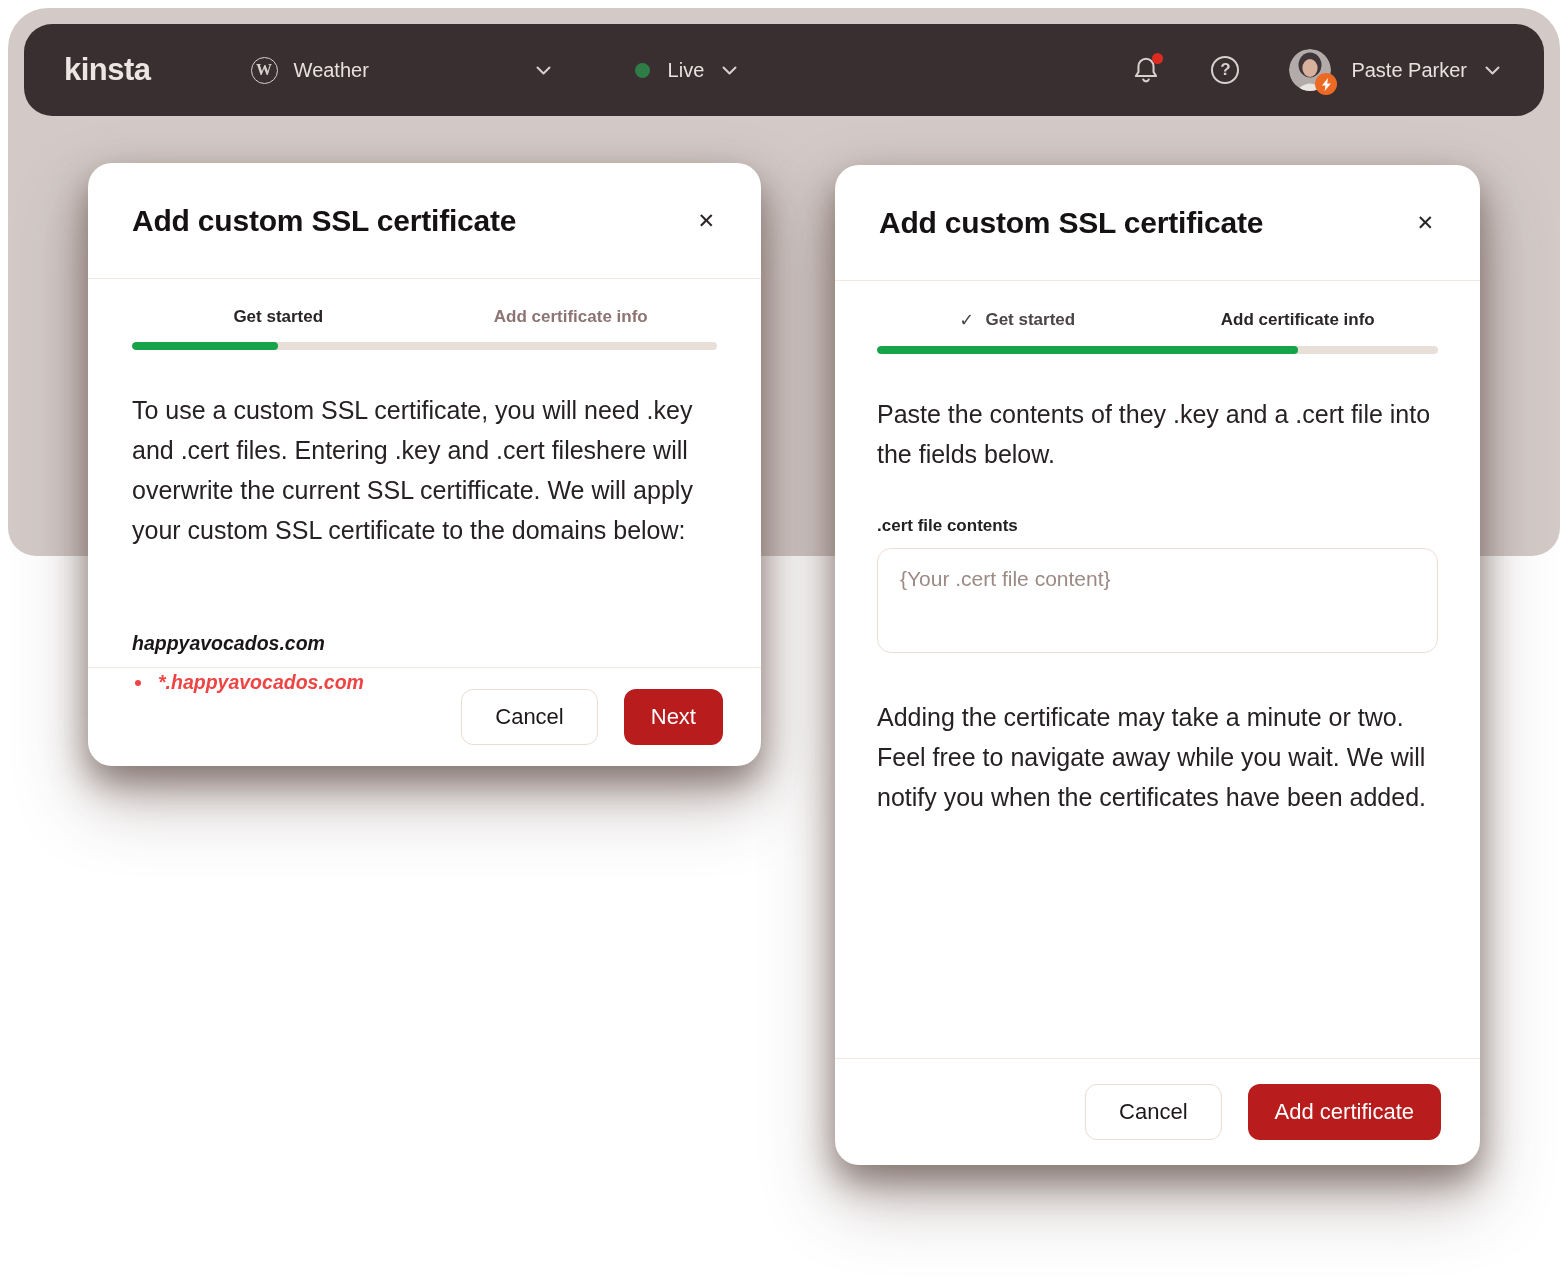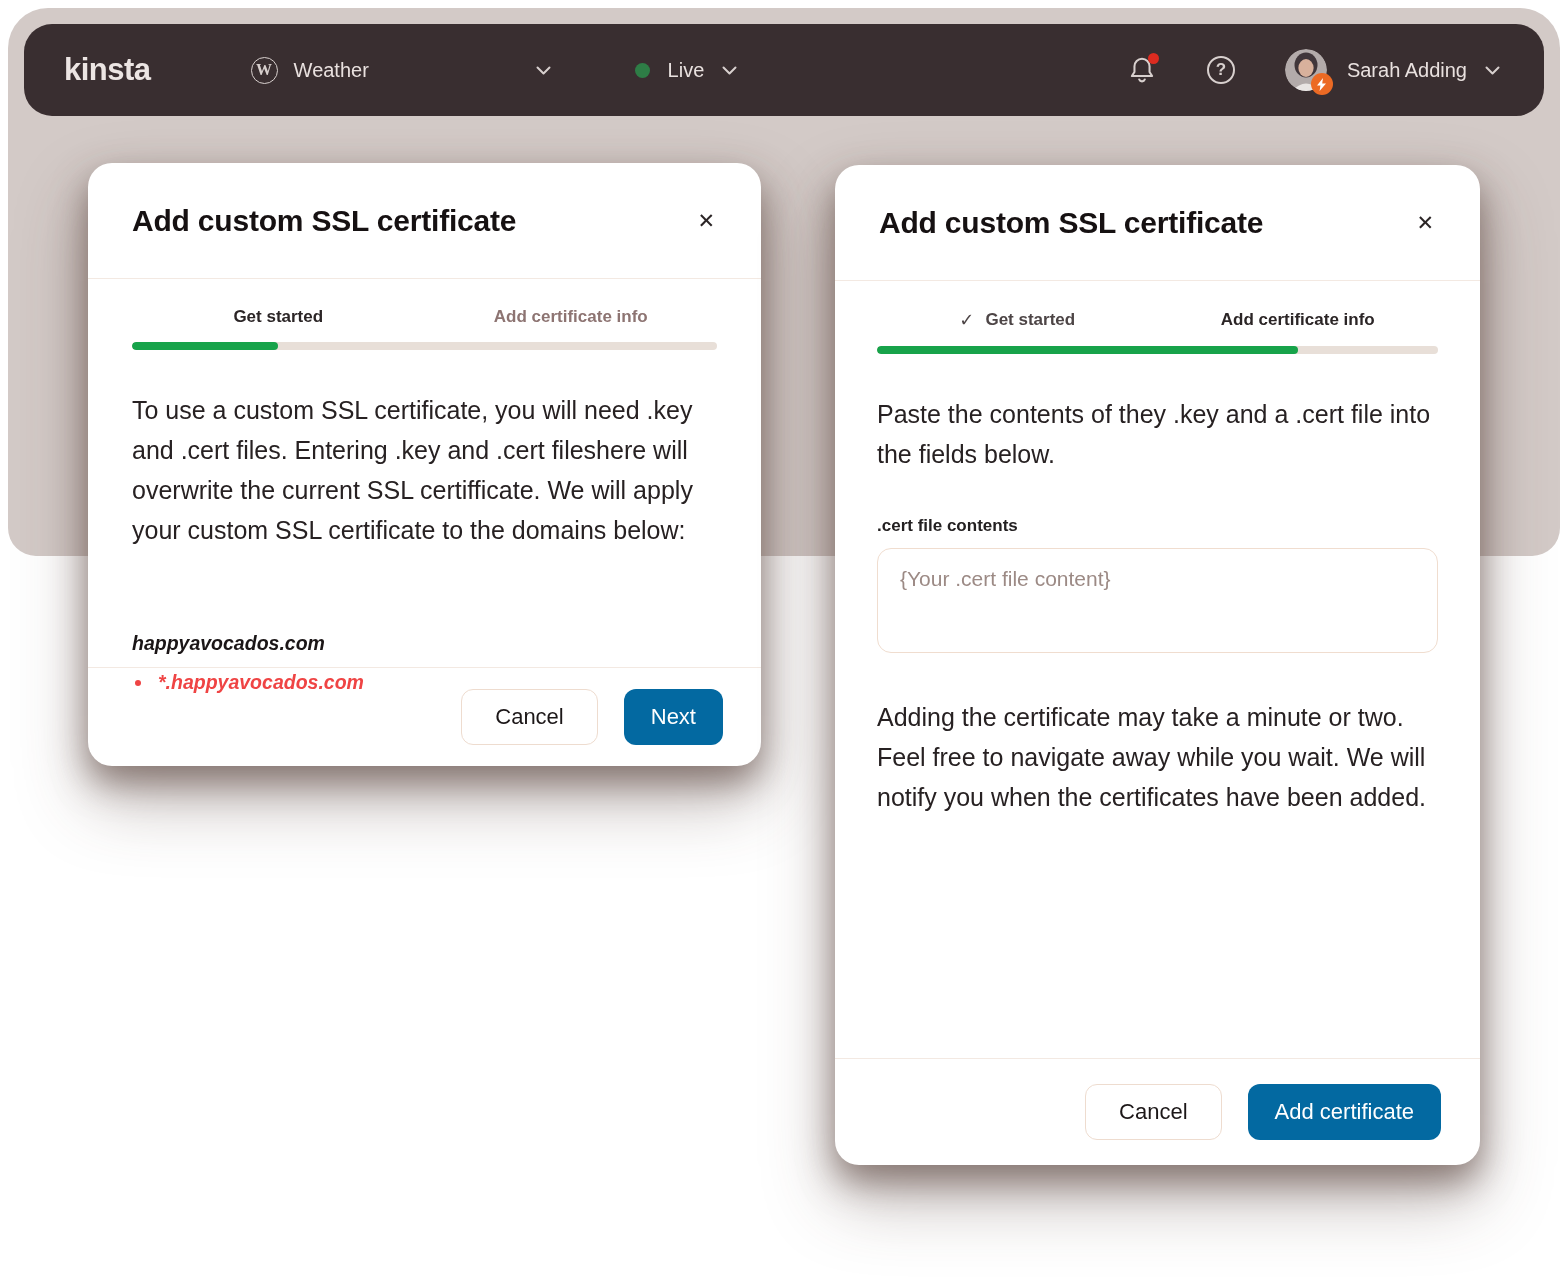--- a/index.html
+++ b/index.html
@@ -144,21 +144,21 @@
     height: 56px; border-radius: 12px; cursor: pointer;
     font-family: "Liberation Sans", sans-serif;
     font-size: 22px; font-weight: 500;
     display: flex; align-items: center; justify-content: center;
   }
   .btn-secondary {
     background: #ffffff; color: #1c1718;
     border: 1.6px solid #eedccf; padding: 0 33px;
   }
   .btn-primary {
-    background: #0369a1; color: #ffffff;
+    background: #b91c1c; color: #ffffff;
     border: none; padding: 0 27px;
   }
 </style>
 </head>
 <body>
 
 <div class="canvas">
 
   <div class="beige-panel"></div>
 
@@ -210,21 +210,21 @@
             <path d="M7 42 Q21 27 35 42 Z" fill="#e9e5e3"></path>
           </g>
         </svg>
         <span class="avatar-badge">
           <svg viewBox="0 0 11 13">
               <path d="M7 0 L1 7.4 H4.4 L3.6 13 L10 5.4 H6.2 Z" fill="#ffffff"></path>
             </svg>
         </span>
       </div>
 
-      <span class="user-name">Sarah Adding</span>
+      <span class="user-name">Paste Parker</span>
       <span class="chev">
         <svg viewBox="0 0 15 9">
             <path d="M1.5 1.5 L7.5 7.5 L13.5 1.5" fill="none" stroke="#d8d0ce" stroke-width="2" stroke-linecap="round" stroke-linejoin="round"></path>
           </svg>
       </span>
     </div>
   </header>
 
   <section class="modal modal-left">
     <div class="modal-header">

